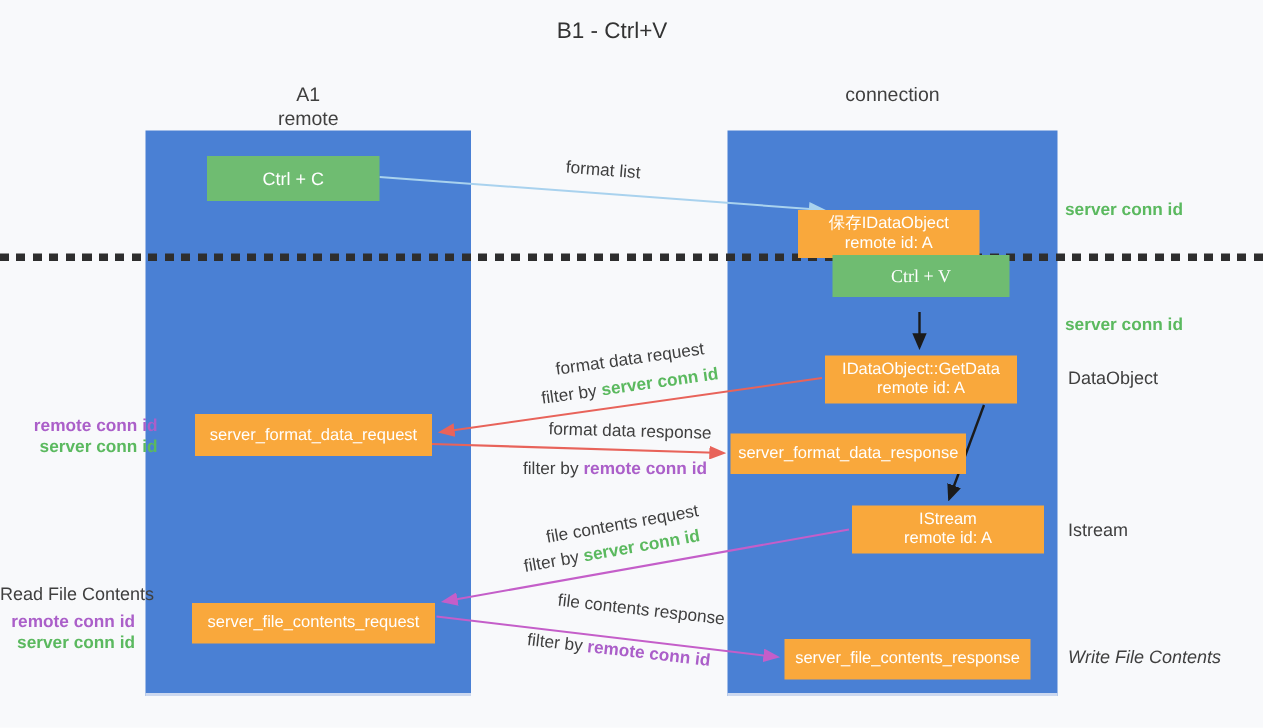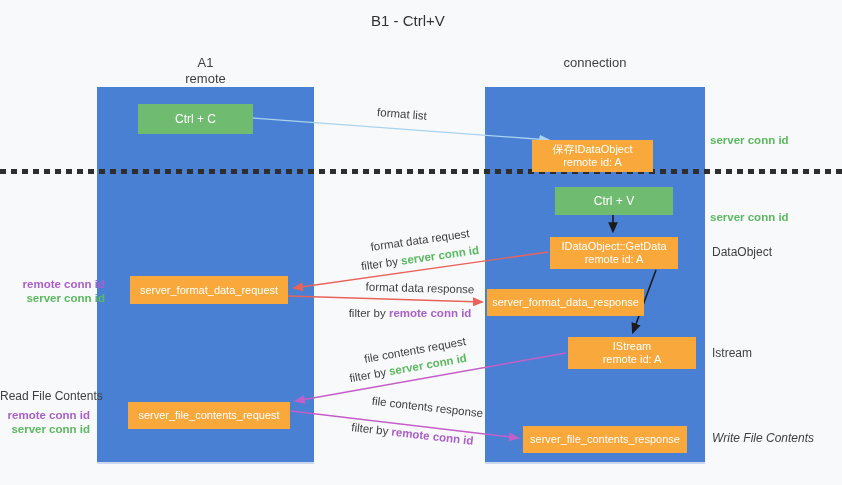--- a/index.html
+++ b/index.html
@@ -84,21 +84,21 @@
     <line x1="291" y1="411" x2="518" y2="438" class="ln-mg" marker-end="url(#m-mg)"></line>
   </svg>
 
   <div class="abs node green" style="left:138px;top:104px;width:115px;height:30px;">
     <span>Ctrl + C</span>
   </div>
   <div class="abs node orange" style="left:532px;top:127px;width:121px;height:32px;margin-top:13px;">
     <span>保存IDataObject</span>
     <span>remote id: A</span>
   </div>
-  <div class="abs node green" style="left:555px;top:187px;width:118px;height:28px;">
+  <div class="abs node green" style="left:555px;top:170px;width:118px;height:28px;font-family:Liberation Serif, serif;">
     <span>Ctrl + V</span>
   </div>
   <div class="abs node orange" style="left:550px;top:237px;width:128px;height:32px;">
     <span>IDataObject::GetData</span>
     <span>remote id: A</span>
   </div>
   <div class="abs node orange" style="left:130px;top:276px;width:158px;height:28px;">
     <span>server_format_data_request</span>
   </div>
   <div class="abs node orange" style="left:487px;top:289px;width:157px;height:27px;">

